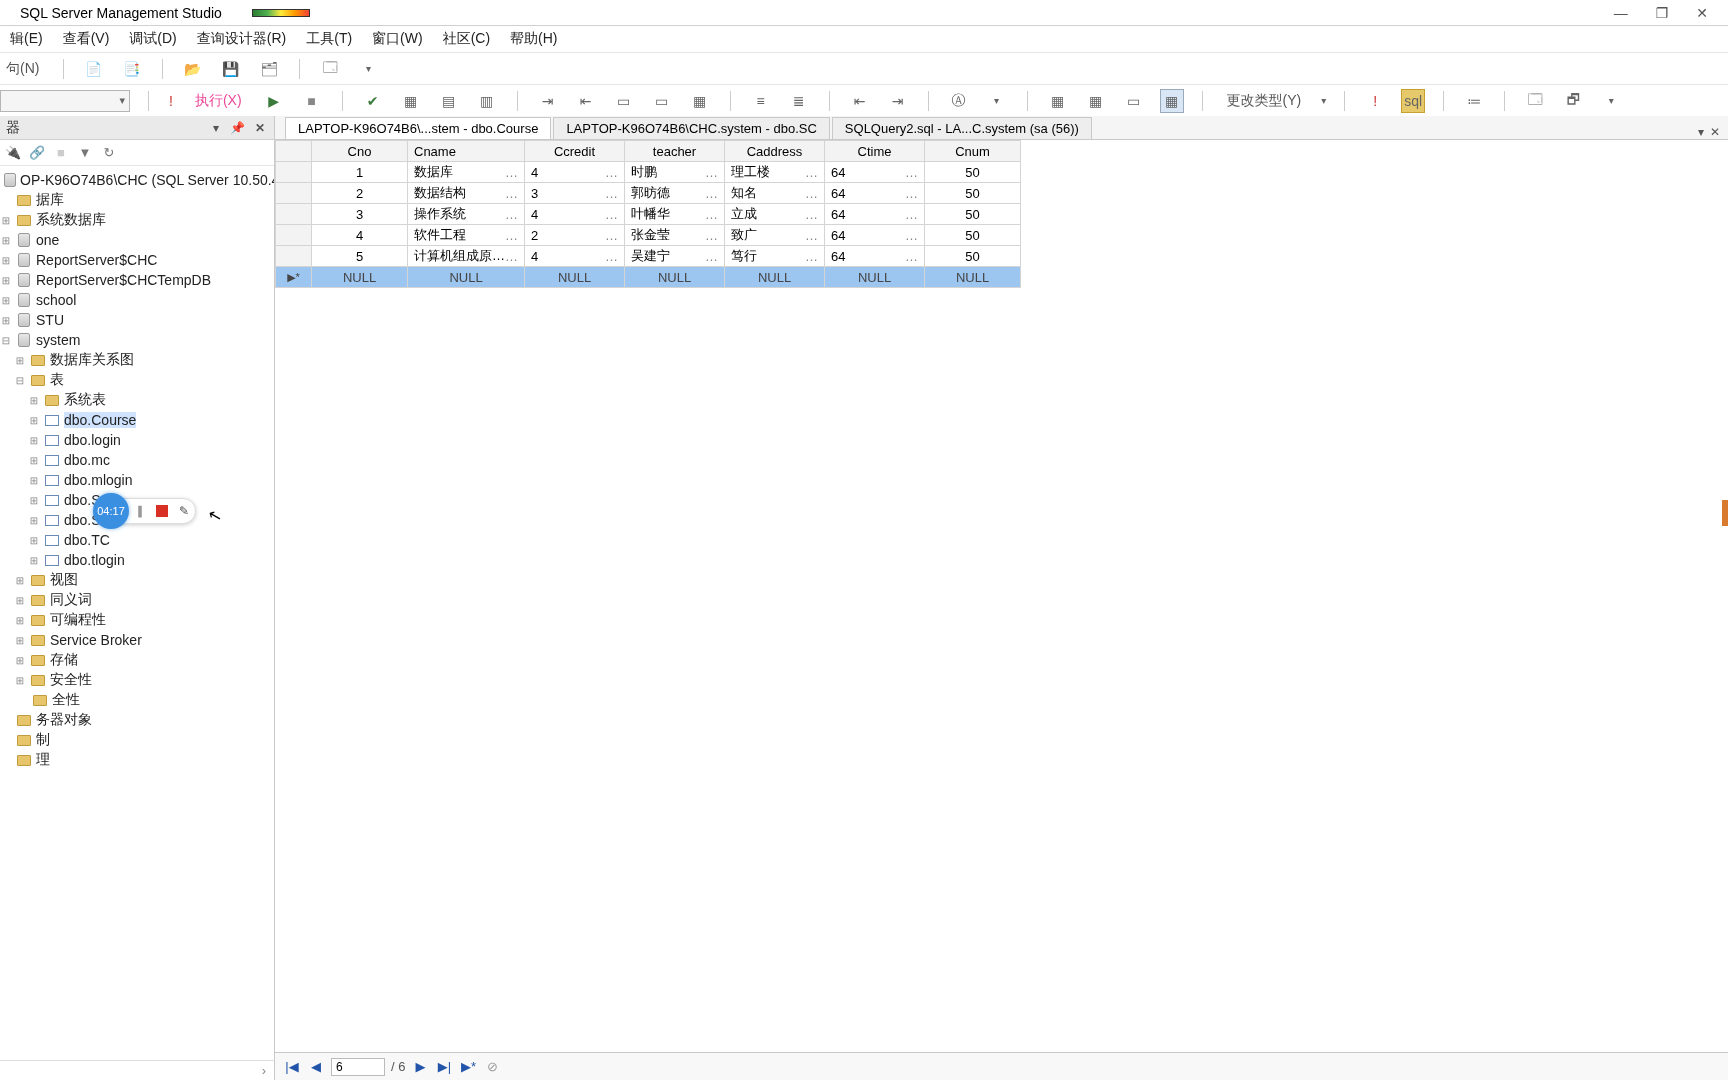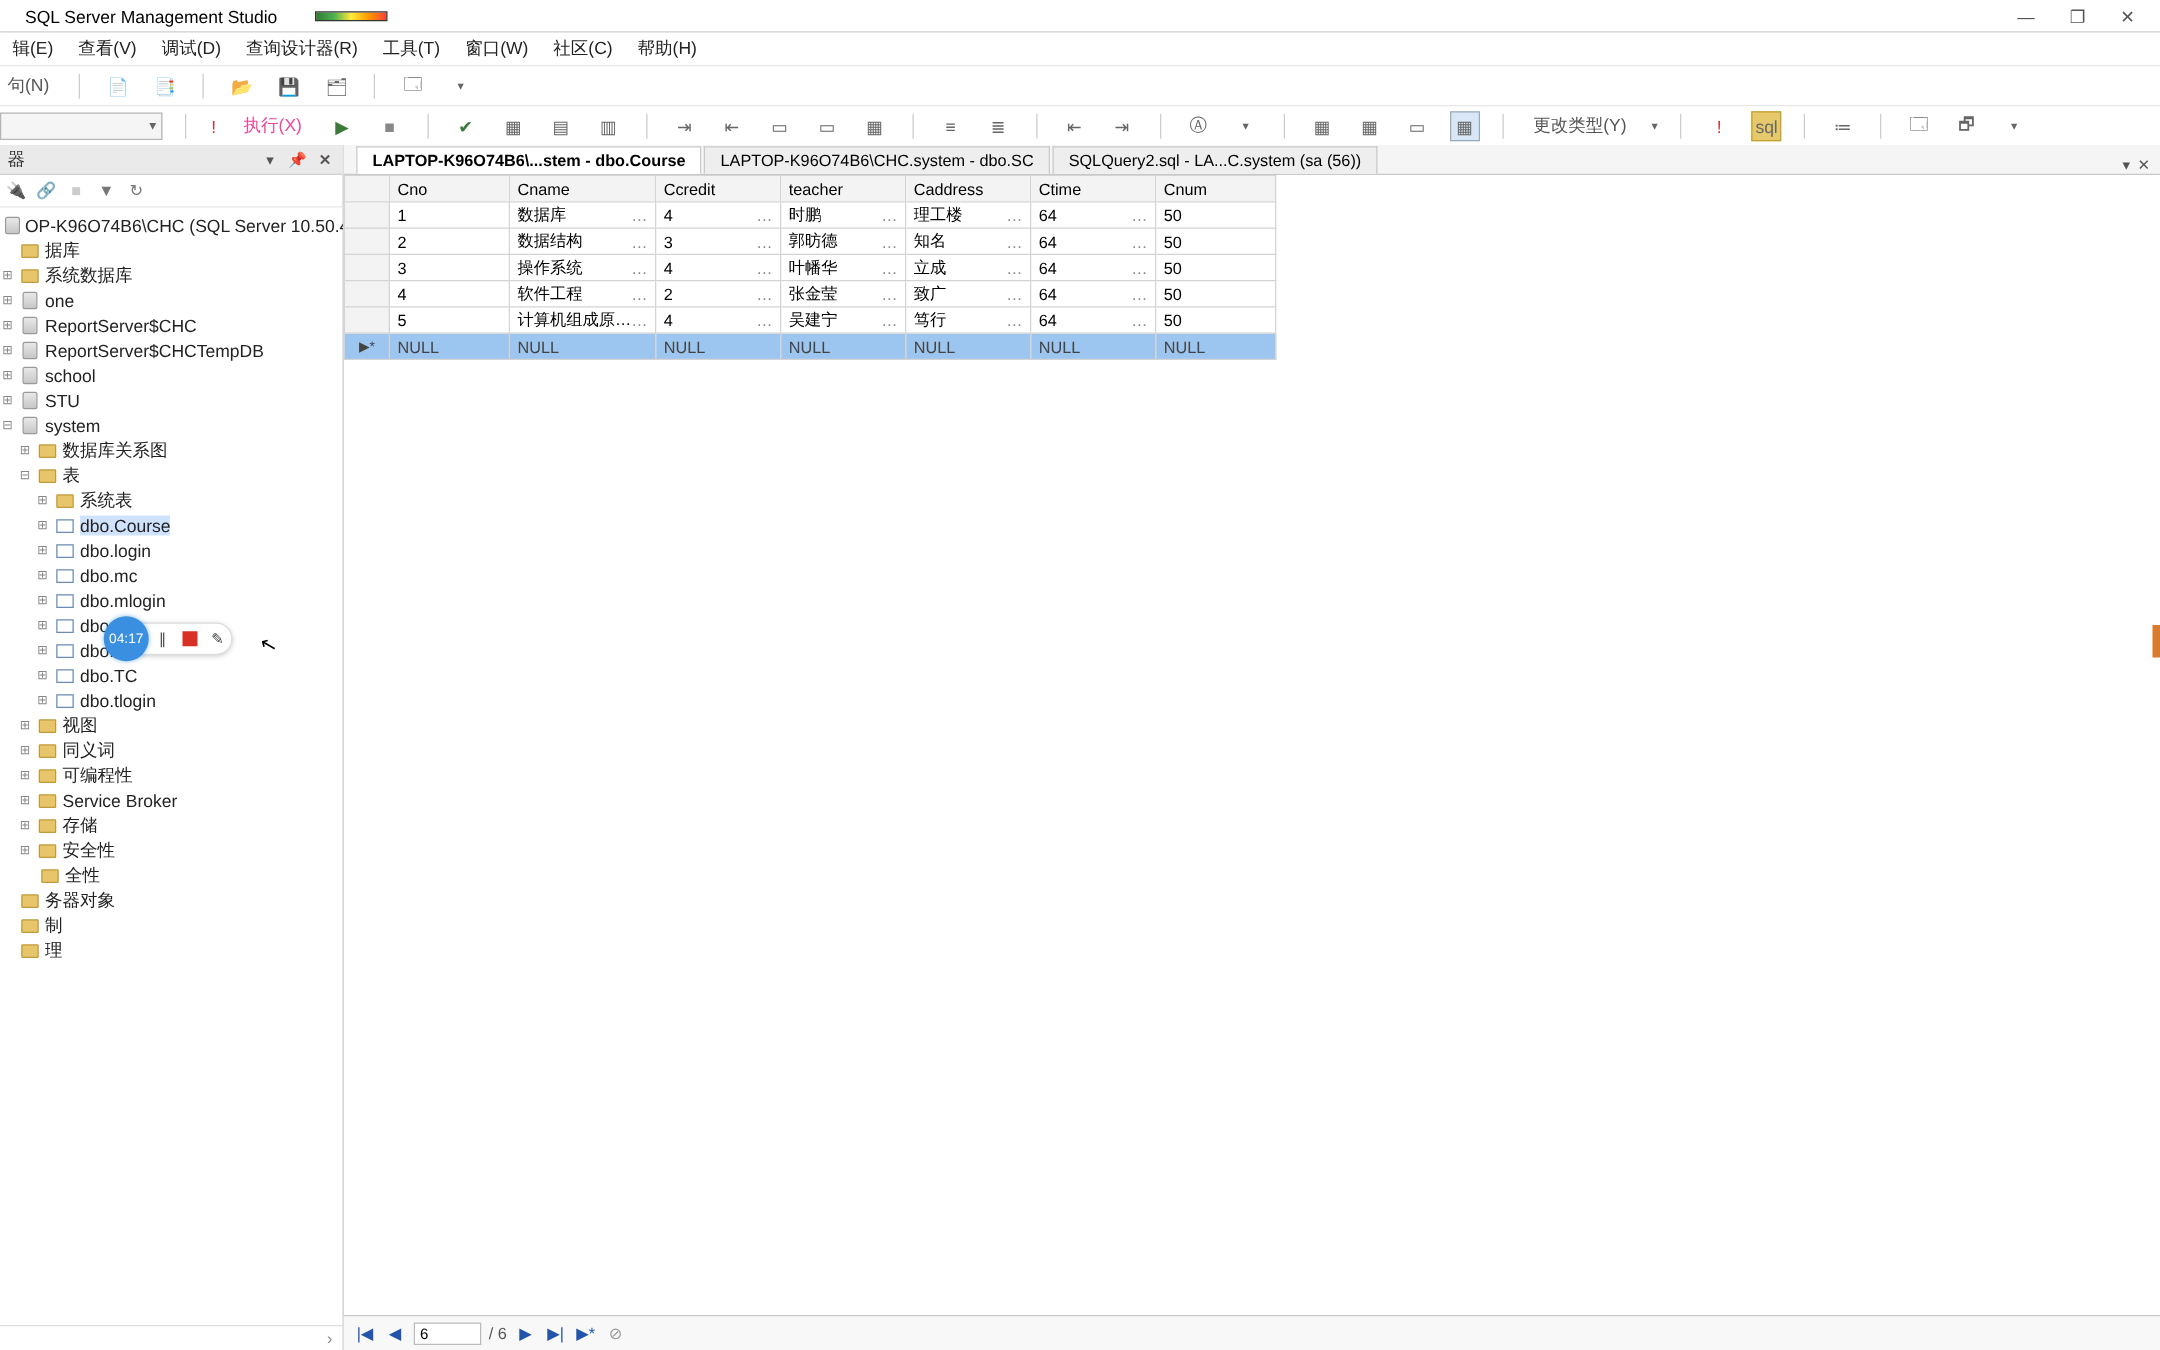--- a/index.html
+++ b/index.html
@@ -42,42 +42,42 @@
 .tree .db-ic { width:12px; height:14px; background:linear-gradient(#e8e8e8,#c7c7c7); border:1px solid #999; border-radius:2px; }
 .tree .tbl-ic { width:14px; height:11px; background:#fff; border:1px solid #6a8bb5; }
 .tree .lbl.selected { background:#cfe3ff; }
 .tree-footer { height:20px; border-top:1px solid #ddd; display:flex; align-items:center; justify-content:flex-end; padding-right:8px; color:#888; font-size:13px;}
 
 
 .docs { flex:1; display:flex; flex-direction:column; }
 .tabs { height:24px; display:flex; align-items:flex-end; background:#f5f5f5; padding-left:10px; border-bottom:1px solid #c9c9c9; }
 .tab { height:22px; padding:0 12px; display:flex; align-items:center; font-size:13px; background:#eee; border:1px solid #c9c9c9; border-bottom:none; margin-right:2px; position:relative; }
 .tab.active { background:#fff; font-weight: normal; }
-.tab.active .tlbl { font-weight: bold; }
+.tab.active .tlbl { font-weight: normal; }
 .tabs .tab-controls { margin-left:auto; display:flex; gap:6px; padding-right:8px; color:#555; font-size:12px;}
 
 
 .grid-wrap { flex:1; overflow:auto; }
 table.grid { border-collapse:collapse; font-size:13px; }
-table.grid th, table.grid td { border:1px solid #d4d4d4; height:21px; text-align:left; padding:0 6px; white-space:nowrap; }
+table.grid th, table.grid td { border:1px solid #d4d4d4; height:21px; text-align:center; padding:0 6px; white-space:nowrap; }
 table.grid th { background:#f3f3f3; font-weight:normal; position:relative; }
 table.grid .rowhdr { width:36px; background:#f3f3f3; text-align:center; font-size:11px; color:#555; }
 table.grid tr.nullrow td { background:#9cc5ef; color:#444; }
 table.grid tr.nullrow td.rowhdr { background:#9cc5ef; font-style:normal;}
 table.grid .ellips { color:#888; }
 table.grid .colgroup { display:flex; justify-content:space-between; align-items:center; }
 
 
 .navbar { height:28px; border-top:1px solid #c9c9c9; display:flex; align-items:center; padding:0 8px; gap:6px; font-size:13px; color:#333; background:#f8f8f8;}
 .navbar .nb { width:18px; height:18px; display:flex; align-items:center; justify-content:center; color:#2255aa; }
 .navbar input { width:54px; height:18px; font-size:12px; border:1px solid #bbb; padding:0 4px;}
 .navbar .of { color:#555; }
 
 
-.recorder { position:absolute; left:88px; top:498px; height:26px; display:flex; align-items:center; background:#fff; border:1px solid #ddd; border-radius:18px; box-shadow:0 1px 4px rgba(0,0,0,0.2); }
+.recorder { position:absolute; left:98px; top:498px; height:26px; display:flex; align-items:center; background:#fff; border:1px solid #ddd; border-radius:18px; box-shadow:0 1px 4px rgba(0,0,0,0.2); }
 .recorder .time { width:36px; height:36px; border-radius:50%; background:#3b8fe0; color:#fff; font-size:11px; display:flex; align-items:center; justify-content:center; margin-left:-6px; box-shadow:0 0 4px rgba(59,143,224,0.6);}
 .recorder .ctrl { width:22px; display:flex; align-items:center; justify-content:center; font-size:12px; color:#444; }
 .recorder .stop { width:12px; height:12px; background:#d93025; }
 .cursor { position:absolute; left:208px; top:506px; font-size:16px; transform:rotate(-15deg); }
 
 
 .right-edge { position:absolute; right:0; top:500px; width:6px; height:26px; background:#d97b2e; }
 </style>
 </head>
 <body>

